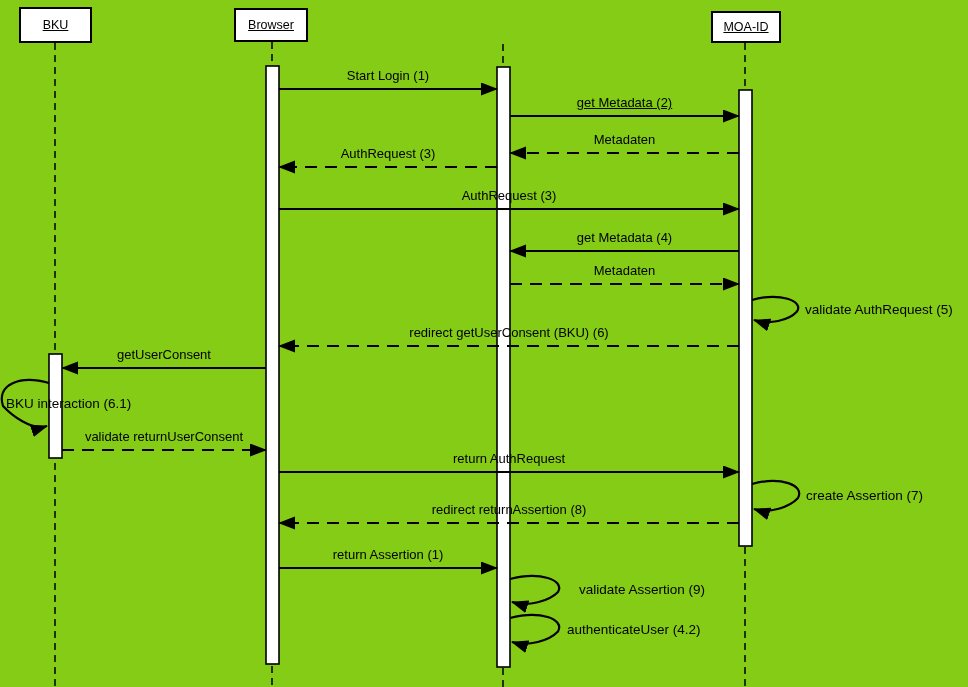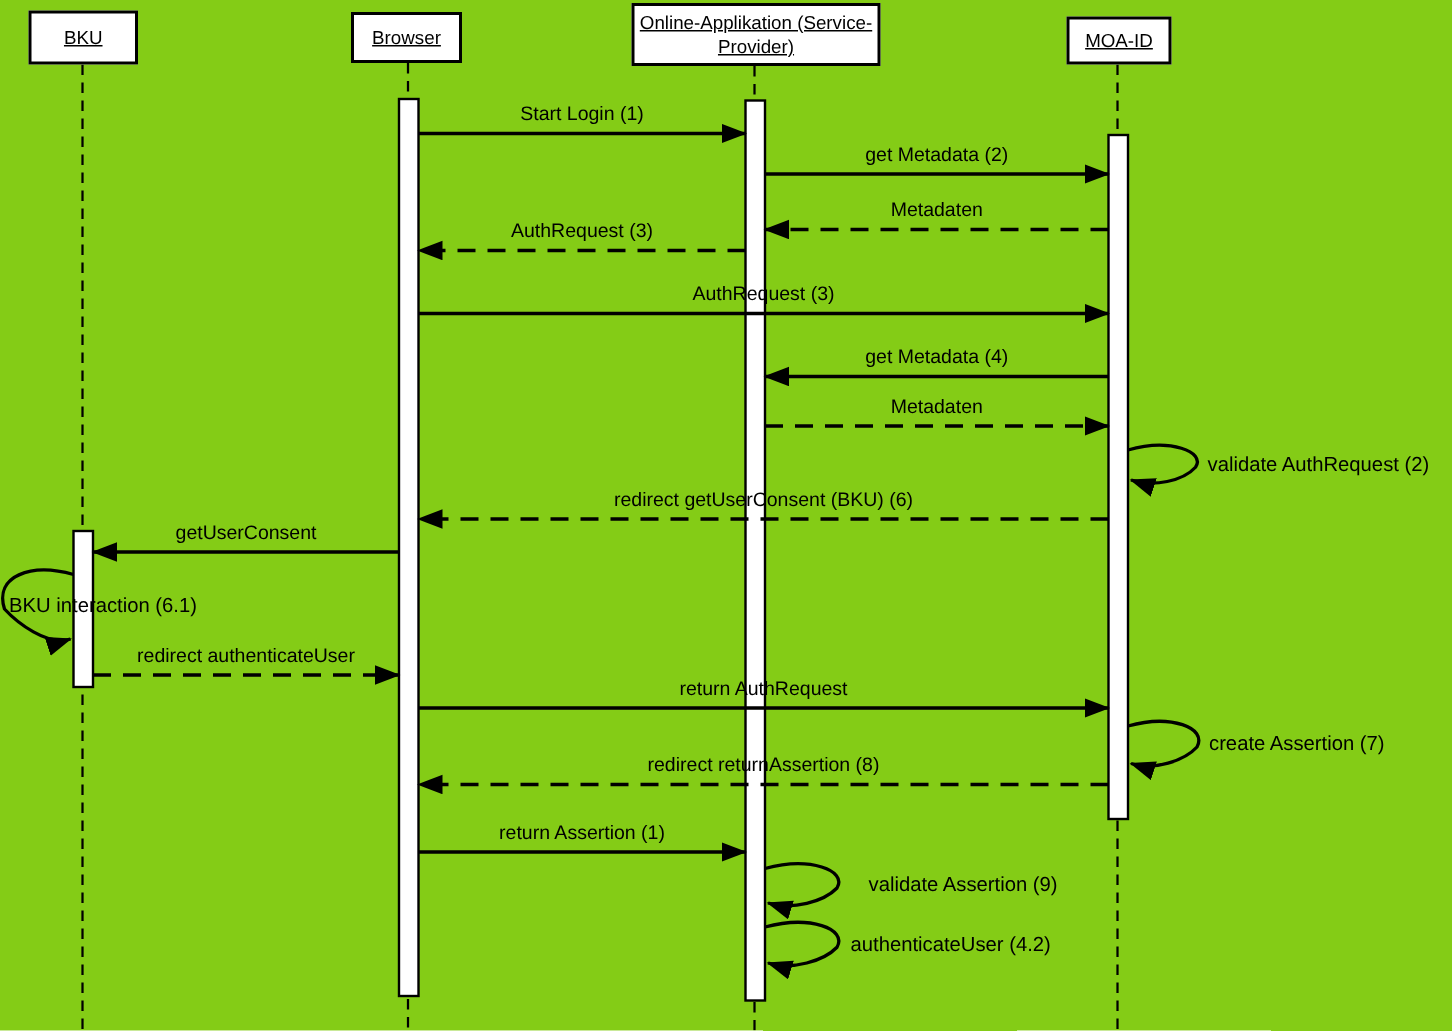--- a/index.html
+++ b/index.html
@@ -83,41 +83,37 @@
       <path d="M 510 579 C 539.76 571, 565 580, 558 592 C 549.36 601, 528.24 607, 512 602" fill="none" stroke="#000000" stroke-width="2.2" marker-end="url(#ah)"></path>
       <path d="M 510 618 C 539.76 610, 565 619, 558 631.5 C 549.36 640.5, 528.24 647, 512 642" fill="none" stroke="#000000" stroke-width="2.2" marker-end="url(#ah)"></path>
     </svg>
 
   <div class="pbox" id="pbox-0" style="left: 19px; top: 7px; width: 73px; height: 36px;">
     <span>BKU</span>
   </div>
   <div class="pbox" id="pbox-1" style="left: 234px; top: 8px; width: 74px; height: 34px;">
     <span>Browser</span>
   </div>
-  <div class="pbox" id="pbox-2" style="left: 421px; top: 2px; width: 166px; height: 42px;">
-    <span>Online-Applikation (Service-
-Provider)</span>
-  </div>
   <div class="pbox" id="pbox-3" style="left: 711px; top: 11px; width: 70px; height: 32px;">
     <span>MOA-ID</span>
   </div>
 
   <div id="labels">
       <div class="msg-label" style="left: 388px; top: 68px;">Start Login (1)</div>
-      <div class="msg-label" style="left: 624.5px; top: 95px;">get Metadata (2)</div>
+      <div class="msg-label" style="left: 624.5px; top: 95px; text-decoration: underline;">get Metadata (2)</div>
       <div class="msg-label" style="left: 624.5px; top: 132px;">Metadaten</div>
       <div class="msg-label" style="left: 388px; top: 146px;">AuthRequest (3)</div>
       <div class="msg-label" style="left: 509px; top: 188px;">AuthRequest (3)</div>
       <div class="msg-label" style="left: 624.5px; top: 230px;">get Metadata (4)</div>
       <div class="msg-label" style="left: 624.5px; top: 263px;">Metadaten</div>
       <div class="msg-label" style="left: 509px; top: 325px;">redirect getUserConsent (BKU) (6)</div>
       <div class="msg-label" style="left: 164px; top: 347px;">getUserConsent</div>
-      <div class="msg-label" style="left: 164px; top: 429px;">redirect authenticateUser</div>
+      <div class="msg-label" style="left: 164px; top: 429px;">validate returnUserConsent</div>
       <div class="msg-label" style="left: 509px; top: 451px;">return AuthRequest</div>
       <div class="msg-label" style="left: 509px; top: 502px;">redirect returnAssertion (8)</div>
       <div class="msg-label" style="left: 388px; top: 547px;">return Assertion (1)</div>
-      <div class="loop-label" style="left: 805px; top: 302px;">validate AuthRequest (2)</div>
+      <div class="loop-label" style="left: 805px; top: 302px;">validate AuthRequest (5)</div>
       <div class="loop-label" style="left: 6px; top: 396px;">BKU interaction (6.1)</div>
       <div class="loop-label" style="left: 806px; top: 488px;">create Assertion (7)</div>
       <div class="loop-label" style="left: 567px; top: 582px; margin-left: 12px;">validate Assertion (9)</div>
       <div class="loop-label" style="left: 567px; top: 622px;">authenticateUser (4.2)</div>
     </div>
 </div>
 
 </body></html>

